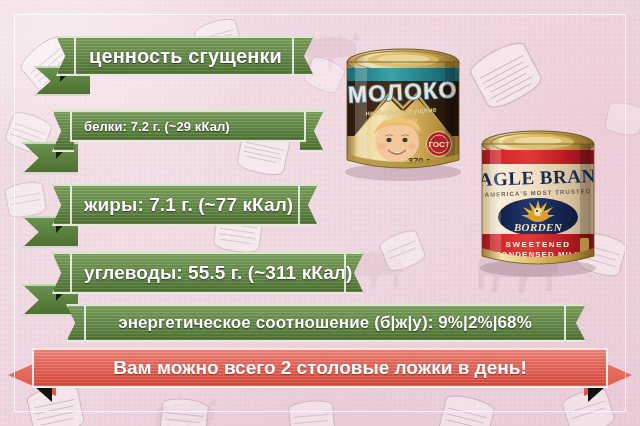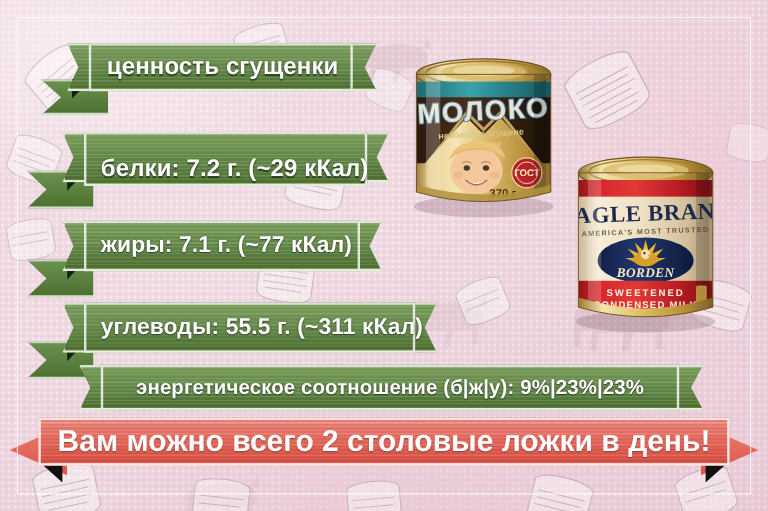--- a/index.html
+++ b/index.html
@@ -514,21 +514,21 @@
 
   <div class="ribbon" style="left:22px;top:110px;width:302px;height:66px;">
     <div style="position:absolute;left:0;top:32px;width:56px;height:32px;
                 background:linear-gradient(180deg,#699150,#4e7030);
                 clip-path:polygon(0 0,100% 0,100% 100%,0 100%,30% 50%);
                 border-top:2px solid rgba(255,255,255,.7);border-bottom:2px solid rgba(255,255,255,.7);
                 box-sizing:border-box;"></div>
     <div class="rb-tailshadow" style="left:34px;top:32px;border-left-width:16px;border-bottom-width:17px;"></div>
     <div class="rb-end-l" style="left:30px;width:22px;height:42px;border-left:2px solid rgba(255,255,255,.8);"></div>
     <div class="rb-end-r" style="right:0;width:24px;height:42px;"></div>
-    <div class="rb-body" style="left:48px;top:0;width:236px;height:45px;padding:0 12px;font-size:20px;align-items:flex-end;">
+    <div class="rb-body" style="left:48px;top:0;width:236px;height:32px;padding:0 12px;font-size:13px;">
       <span>белки: 7.2 г. (~29 кКал)</span>
     </div>
   </div>
 
   <div class="ribbon" style="left:22px;top:184px;width:296px;height:66px;">
     <div style="position:absolute;left:0;top:32px;width:56px;height:32px;
                 background:linear-gradient(180deg,#699150,#4e7030);
                 clip-path:polygon(0 0,100% 0,100% 100%,0 100%,30% 50%);
                 border-top:2px solid rgba(255,255,255,.7);border-bottom:2px solid rgba(255,255,255,.7);
                 box-sizing:border-box;"></div>
@@ -551,34 +551,34 @@
     <div class="rb-end-r" style="right:0;width:24px;height:42px;"></div>
     <div class="rb-body" style="left:48px;top:0;width:276px;height:42px;padding:0 12px;font-size:19px;">
       <span>углеводы: 55.5 г. (~311 кКал)</span>
     </div>
   </div>
 
   <div class="ribbon" style="left:66px;top:304px;width:520px;height:44px;">
     <div class="rb-end-l" style="left:0;width:22px;height:38px;border-left:2px solid rgba(255,255,255,.8);"></div>
     <div class="rb-end-r" style="right:0;width:24px;height:38px;"></div>
     <div class="rb-body" style="left:18px;top:0;width:482px;height:38px;padding:0 10px;font-size:17px;justify-content:center;">
-      <span>энергетическое соотношение (б|ж|у): 9%|23%|23%</span>
+      <span>энергетическое соотношение (б|ж|у): 9%|2%|68%</span>
     </div>
   </div>
 
   <div class="ribbon" style="left:8px;top:348px;width:624px;height:56px;">
 
     <div class="red-arrow left" style="left:0;top:6px;width:48px;height:42px;"></div>
 
     <div class="red-arrow right" style="right:0;top:6px;width:48px;height:42px;"></div>
 
     <div class="red-shadow" style="left:26px;top:38px;border-right:18px solid #12100c;border-bottom:16px solid transparent;"></div>
     <div class="red-shadow" style="right:26px;top:38px;border-left:18px solid #12100c;border-bottom:16px solid transparent;"></div>
 
-    <div class="red-body" style="left:24px;top:0;width:576px;height:40px;font-size:25px;">
+    <div class="red-body" style="left:24px;top:0;width:576px;height:40px;font-size:19px;">
       <span>Вам можно всего 2 столовые ложки в день!</span>
     </div>
   </div>
 
   <div class="frame"></div>
 
   <div class="vis-hidden" aria-hidden="true">
     <span>МОЛОКО</span>
     
     

